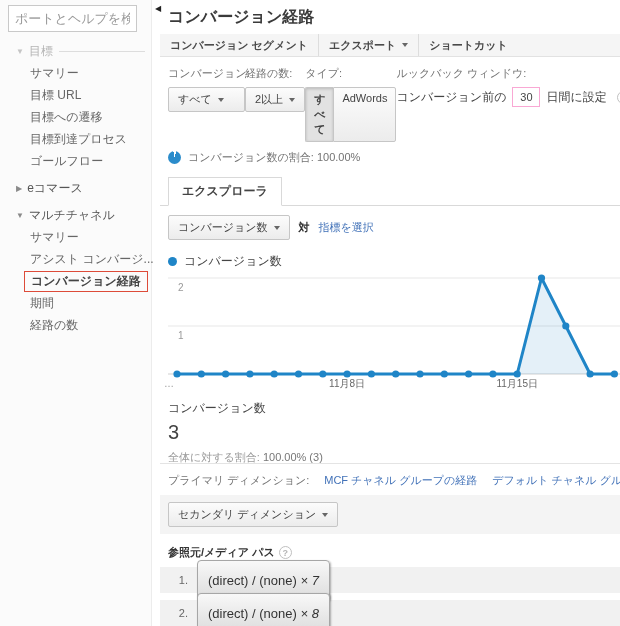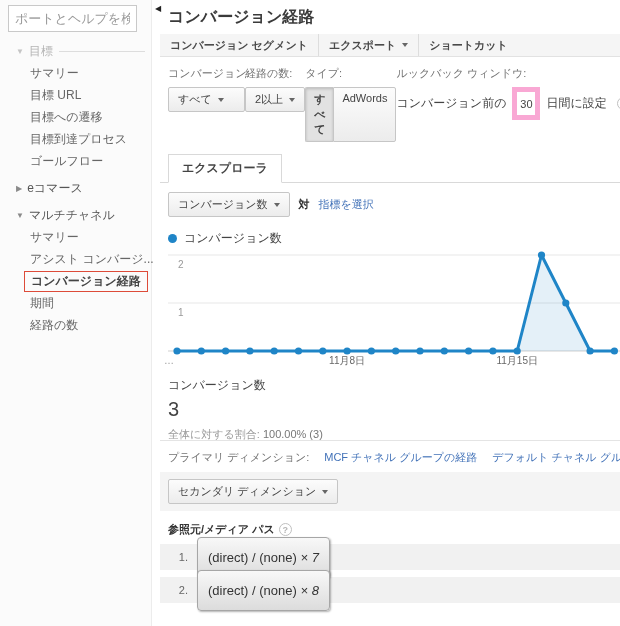--- a/index.html
+++ b/index.html
@@ -33,21 +33,21 @@
   .fgroup { display:flex; flex-direction:column; }
   .flabel { font-size:11px; color:#737373; margin-bottom:6px; white-space:nowrap; }
   .btn { display:inline-flex; align-items:center; background:linear-gradient(#fcfcfc,#ececec); border:1px solid #c6c6c6; border-radius:2px; padding:4px 9px; font-size:11px; color:#444; cursor:pointer; white-space:nowrap; }
   .g1 { width:77px; } .g2 { width:62px; } .g3 { width:118px; }
   .toggle { display:inline-flex; }
   .toggle .tbtn { border:1px solid #c6c6c6; background:linear-gradient(#fcfcfc,#ececec); font-size:11px; padding:4px 8px; color:#444; cursor:pointer; }
   .toggle .tbtn:first-child { border-radius:2px 0 0 2px; border-right:none; }
   .toggle .tbtn:last-child { border-radius:0 2px 2px 0; }
   .toggle .tbtn.on { background:#e2e2e2; box-shadow:inset 0 1px 3px rgba(0,0,0,.18); font-weight:bold; }
   .lookback-row { display:flex; align-items:center; font-size:12px; color:#444; gap:6px; white-space:nowrap; }
-  .lb-input { width:28px; height:33px; border:5px solid #f9a8d4; text-align:center; font-size:11px; color:#444; font-family:inherit; }
+  .lb-input { width:28px; height:20px; border:1px solid #f9a8d4; text-align:center; font-size:11px; color:#444; font-family:inherit; }
   .help-icon { display:inline-flex; align-items:center; justify-content:center; width:13px; height:13px; border:1px solid #c0c0c0; border-radius:50%; color:#b5b5b5; font-size:9px; margin-left:4px; flex:none; }
 
   .note-row { display:flex; align-items:center; gap:7px; padding:8px 0 0 8px; font-size:11px; color:#737373; }
   .pie-icon { width:13px; height:13px; border-radius:50%; background:conic-gradient(from -10deg,#ffffff 0deg 28deg,#2b8ccb 28deg 360deg); flex:none; }
 
   .tabbar { margin-top:12px; border-bottom:1px solid #d9d9d9; padding-left:8px; }
   .tab { display:inline-block; background:#fff; border:1px solid #d9d9d9; border-bottom:1px solid #fff; margin-bottom:-1px; padding:5px 13px; font-size:12px; font-weight:bold; color:#444; cursor:pointer; }
 
   .metric-row { display:flex; align-items:center; padding:9px 0 0 8px; gap:9px; }
   .vs-label { font-size:11px; font-weight:bold; color:#333; }
@@ -176,20 +176,24 @@
         <span class="flabel">ルックバック ウィンドウ:</span>
         <span class="lookback-row">
           <span>コンバージョン前の</span>
           <input class="lb-input" type="text" value="30" style="">
           <span>日間に設定</span>
           <span class="help-icon">?</span>
         </span>
       </div>
     </div>
 
+    <div class="note-row">
+      <span class="pie-icon"></span>
+      <span>コンバージョン数の割合: 100.00%</span>
+    </div>
 
     <div class="tabbar">
       <span class="tab">エクスプローラ</span>
     </div>
 
     <div class="metric-row">
       <span class="btn">
         <span>コンバージョン数</span>
         <span class="caret"></span>
       </span>

